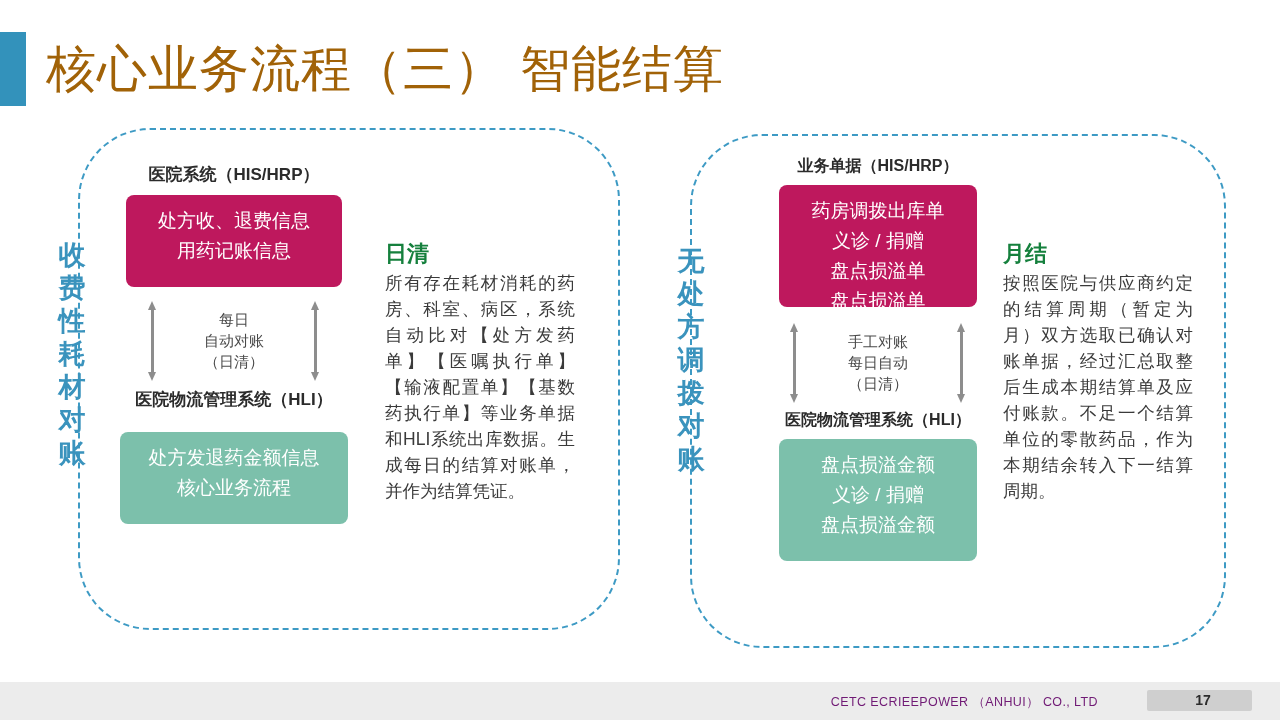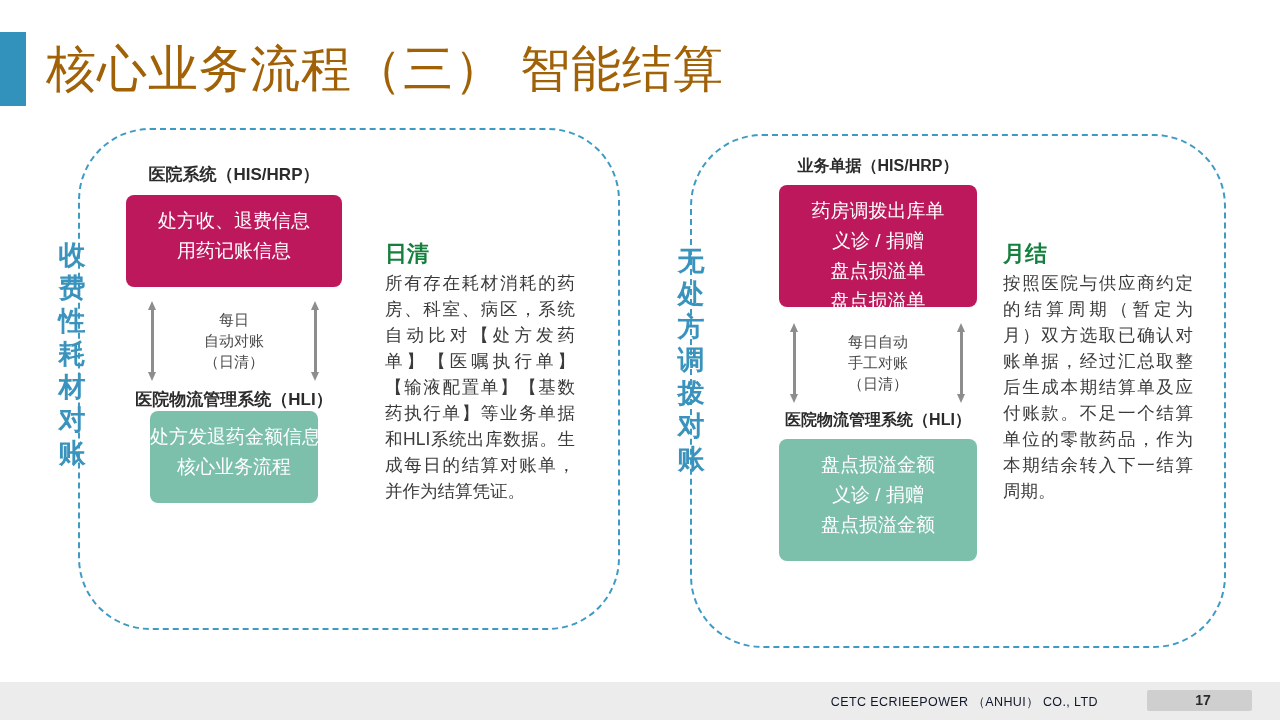--- a/index.html
+++ b/index.html
@@ -89,21 +89,21 @@
     font-size: 19px;
     line-height: 30px;
     padding: 11px 0;
     box-sizing: border-box;
   }
   .box-blue  { background: #be185d; }
   .box-green { background: #7cc0ab; }
   .box .line { display: block; white-space: nowrap; }
 
   .flow-left .box-blue  { width: 216px; margin: 9px auto 0 auto; height: 92px; }
-  .flow-left .box-green { width: 168px; margin: 0 auto 0 auto; height: 92px; }
+  .flow-left .box-green { width: 228px; margin: 21px auto 0 auto; height: 92px; }
   .flow-right .box-blue  { width: 198px; margin: 8px auto 0 auto; height: 122px; }
   .flow-right .box-green { width: 198px; margin: 8px auto 0 auto; height: 122px; }
 
   
   .arrow-block {
     position: relative;
     height: 94px;
     margin-top: 8px;
   }
   .flow-right .arrow-block { height: 92px; margin-top: 10px; }
@@ -175,21 +175,21 @@
     top: 682px;
     width: 1280px;
     height: 38px;
     background: #ececec;
   }
   .footer-text {
     position: absolute;
     right: 182px;
     top: 694px;
     font-size: 12.5px;
-    color: #0f172a;
+    color: #701a75;
     letter-spacing: 0.4px;
     white-space: nowrap;
   }
   .footer-page-box {
     position: absolute;
     right: 28px;
     top: 690px;
     width: 105px;
     height: 21px;
     background: #cfcfcf;
@@ -293,22 +293,22 @@
         <div class="head-up"></div>
           <div class="shaft"></div>
           <div class="head-down"></div>
       </div>
       <div class="arrow right-arrow">
         <div class="head-up"></div>
           <div class="shaft"></div>
           <div class="head-down"></div>
       </div>
       <div class="arrow-caption">
+        <span>手工对账</span>
         <span>每日自动</span>
-        <span>手工对账</span>
         <span>（日清）</span>
       </div>
     </div>
 
     <div class="sys-heading">医院物流管理系统（HLI）</div>
 
     <div class="box box-green">
       <span class="line">盘点损溢金额</span>
       <span class="line">义诊 / 捐赠</span>
       <span class="line">盘点损溢金额</span>

